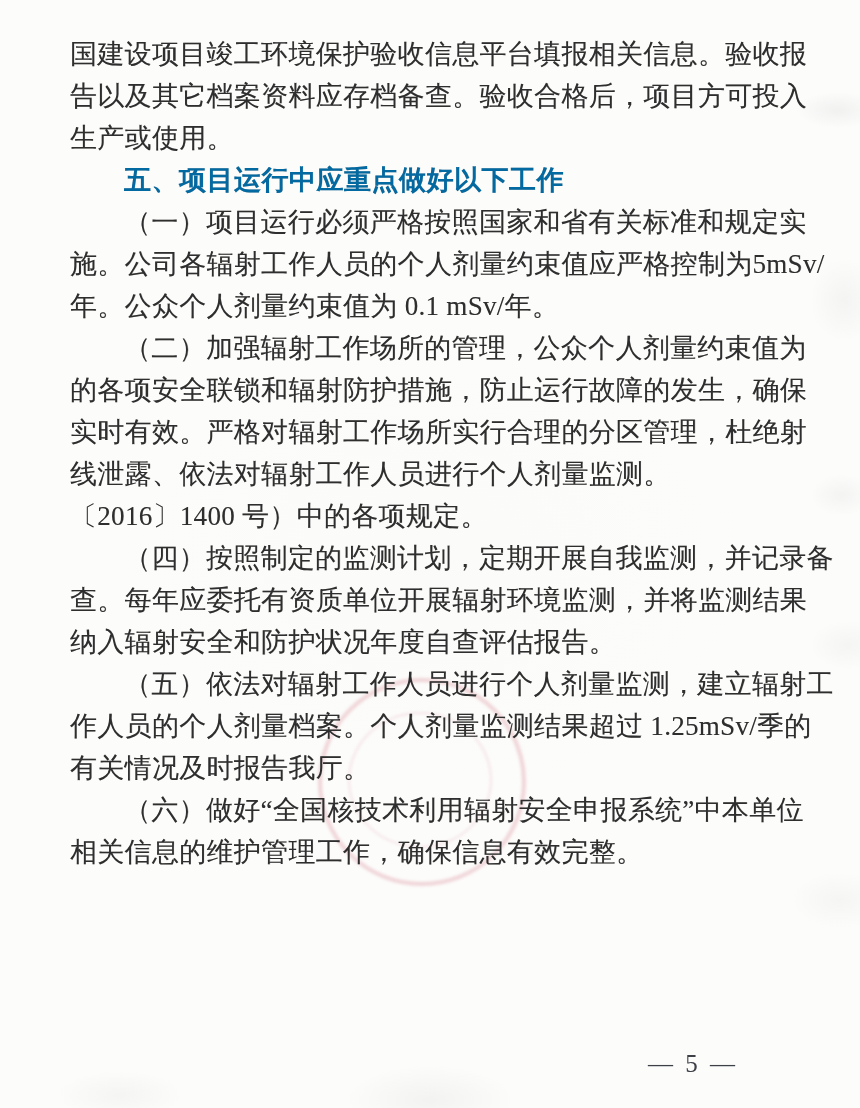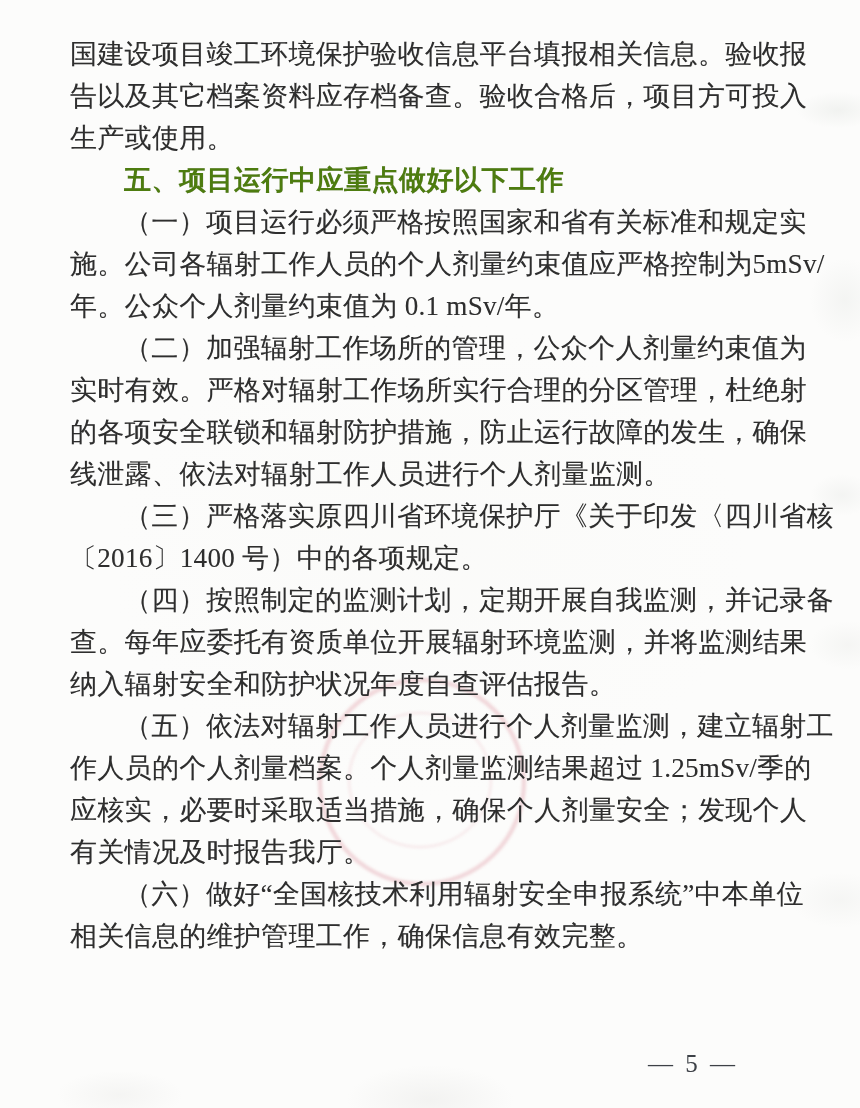--- a/index.html
+++ b/index.html
@@ -52,21 +52,21 @@
   .line {
     height: 42px;
     line-height: 42px;
     white-space: nowrap;
     letter-spacing: 0.3px;
   }
   .line.indent { padding-left: 54px; }
   .line.heading {
     font-family: "Liberation Sans", "DejaVu Sans", sans-serif;
     font-weight: bold;
-    color: #4d7c0f;
+    color: #0369a1;
     letter-spacing: 0.5px;
   }
   .page-number {
     position: absolute;
     right: 122px; top: 1046px;
     font-size: 25px;
     line-height: 36px;
     color: #3d4147;
     letter-spacing: 3px;
     font-family: "Liberation Serif", "DejaVu Serif", serif;
@@ -88,37 +88,35 @@
     <div>
       <div class="line heading indent">五、项目运行中应重点做好以下工作</div>
     </div>
     <div>
       <div class="line indent">（一）项目运行必须严格按照国家和省有关标准和规定实</div>
       <div class="line">施。公司各辐射工作人员的个人剂量约束值应严格控制为5mSv/</div>
       <div class="line">年。公众个人剂量约束值为 0.1 mSv/年。</div>
     </div>
     <div>
       <div class="line indent">（二）加强辐射工作场所的管理，公众个人剂量约束值为</div>
+      <div class="line">的各项安全联锁和辐射防护措施，防止运行故障的发生，确保</div>
       <div class="line">实时有效。严格对辐射工作场所实行合理的分区管理，杜绝射</div>
-      <div class="line">的各项安全联锁和辐射防护措施，防止运行故障的发生，确保</div>
       <div class="line">线泄露、依法对辐射工作人员进行个人剂量监测。</div>
     </div>
     <div>
-      <div class="line indent">（三）严格落实原四川省环境保护厅《关于印发〈四川省核</div>
       <div class="line">〔2016〕1400 号）中的各项规定。</div>
     </div>
     <div>
       <div class="line indent">（四）按照制定的监测计划，定期开展自我监测，并记录备</div>
       <div class="line">查。每年应委托有资质单位开展辐射环境监测，并将监测结果</div>
       <div class="line">纳入辐射安全和防护状况年度自查评估报告。</div>
     </div>
     <div>
       <div class="line indent">（五）依法对辐射工作人员进行个人剂量监测，建立辐射工</div>
       <div class="line">作人员的个人剂量档案。个人剂量监测结果超过 1.25mSv/季的</div>
-      <div class="line">应核实，必要时采取适当措施，确保个人剂量安全；发现个人</div>
       <div class="line">有关情况及时报告我厅。</div>
     </div>
     <div>
       <div class="line indent">（六）做好“全国核技术利用辐射安全申报系统”中本单位</div>
       <div class="line">相关信息的维护管理工作，确保信息有效完整。</div>
     </div>
   </div>
 
 <div class="page-number">— 5 —</div>
 

